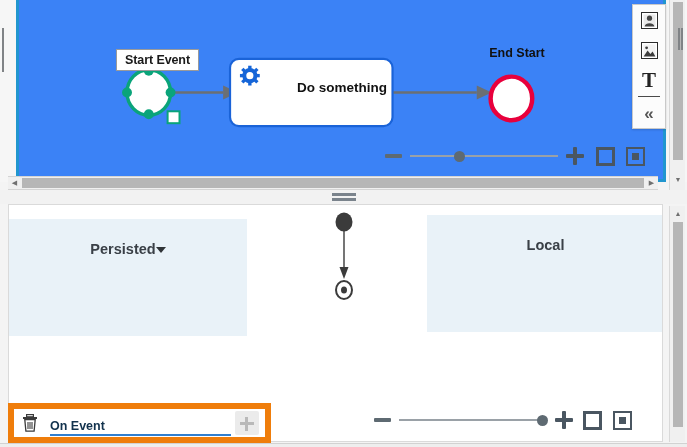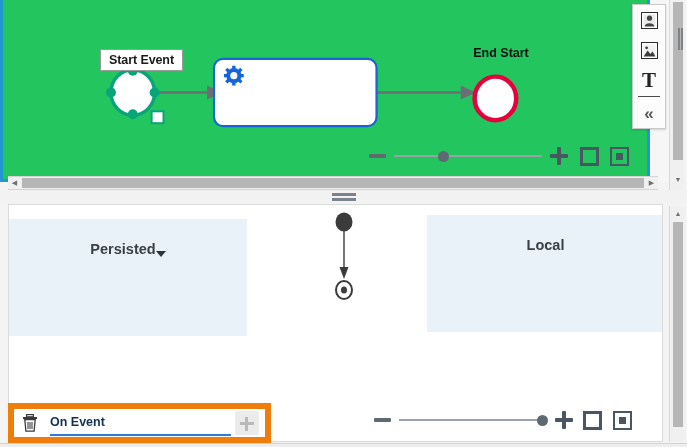--- a/index.html
+++ b/index.html
@@ -7,22 +7,22 @@
     width:687px;height:447px;overflow:hidden;
     background:#ffffff;
     font-family:"Liberation Sans",sans-serif;
     -webkit-font-smoothing:antialiased;
   }
   .app{position:relative;width:687px;height:447px;background:#f4f4f4;}
 
   
   .top-pane{position:absolute;left:0;top:0;width:687px;height:182px;background:#f6f6f6;}
   .canvas-frame{
-    position:absolute;left:0;top:0px;width:650px;height:182px;
-    background:#22c55e;
+    position:absolute;left:16px;top:0px;width:650px;height:182px;
+    background:#3b82f6;
     border-left:3px solid #2196cf;
     border-right:3px solid #2196cf;
     border-bottom:3px solid #2196cf;
     border-top:0;
     box-sizing:border-box;
     overflow:hidden;
   }
   .canvas-frame::before{
     content:"";position:absolute;left:-3px;top:0;width:3px;height:40px;
     background:linear-gradient(to bottom,#ffffff 0%,#bcdcee 45%,#2196cf 100%);
@@ -117,41 +117,41 @@
   .bottom-frame{
     position:absolute;left:8px;top:0;width:655px;height:238px;background:#ffffff;
     border:1px solid #dadada;box-sizing:border-box;overflow:hidden;
   }
   .region{
     position:absolute;background:#e9f2f8;
     display:flex;align-items:flex-start;justify-content:center;
   }
   .region .rlabel{
     margin-top:22px;font-size:14.5px;font-weight:bold;color:#3a4047;
-    display:flex;align-items:flex-end;gap:0;
+    display:flex;align-items:center;gap:0;
   }
   .caret{width:0;height:0;border-left:5px solid transparent;border-right:5px solid transparent;
     border-top:6px solid #2f3438;margin-top:2px;}
 
   
   .vscroll-bot{
     position:absolute;right:2px;top:206px;width:16px;height:235px;
     background:#f0f0f0;border-left:1px solid #d9d9d9;box-sizing:border-box;
   }
 
   
   .evt-highlight{
     position:absolute;left:8px;top:403px;width:263px;height:40px;
     background:#ffffff;border:6px solid #ef7d0b;box-sizing:border-box;
     display:flex;align-items:center;
   }
   .trash{width:16px;height:18px;margin-left:8px;position:relative;flex:0 0 auto;}
   .evt-field{
     position:relative;flex:1;margin:0 4px 0 12px;height:26px;
-    display:flex;align-items:center;
+    display:flex;align-items:flex-end;
   }
   .evt-field .txt{font-size:12.5px;font-weight:bold;color:#12324d;padding-bottom:3px;}
   .evt-field .ul{position:absolute;left:0;right:0;bottom:0;height:2.5px;background:#2f7fd0;}
   .plus-btn{
     width:24px;height:24px;background:#ebebeb;margin-right:6px;flex:0 0 auto;
     position:relative;border-radius:2px;
   }
   .plus-btn::before{content:"";position:absolute;left:5px;top:11px;width:14px;height:3px;background:#b9b9b9;}
   .plus-btn::after{content:"";position:absolute;left:10px;top:6px;width:3px;height:14px;background:#b9b9b9;}
 
@@ -212,20 +212,21 @@
 
         <g>
           <ellipse cx="497" cy="95" rx="21" ry="22" fill="#ffffff" stroke="#e8003c" stroke-width="4.5"></ellipse>
         </g>
       </svg>
 
       <div class="label-box">
         <span>Start Event</span>
       </div>
 
+      <div style="position:absolute;left:268px;top:80px;width:110px;text-align:center;font-size:13.5px;font-weight:bold;color:#111;">Do something</div>
 
       <div class="end-label">End Start</div>
 
       <div class="zoombar" style="left:366px;top:146px;width:262px;height:20px;gap:0;">
         <div class="zb-minus"></div>
         <div class="zb-track" style="width:148px;margin:0 8px;">
           <div class="line"></div>
           <div class="zb-knob" style="left:30%;"></div>
         </div>
         <div class="zb-plus"></div>

